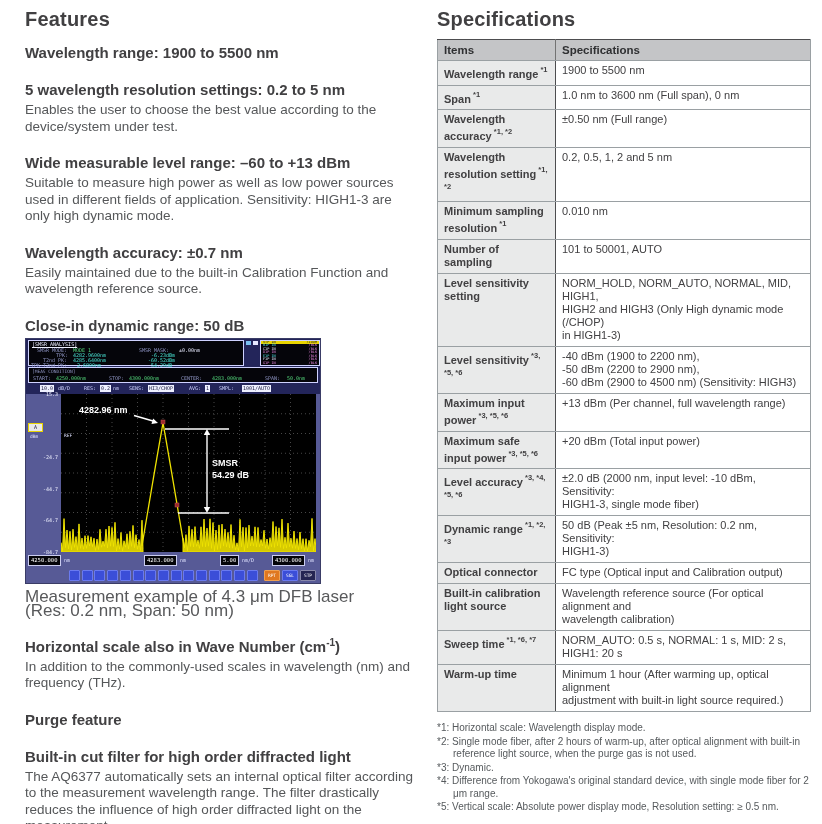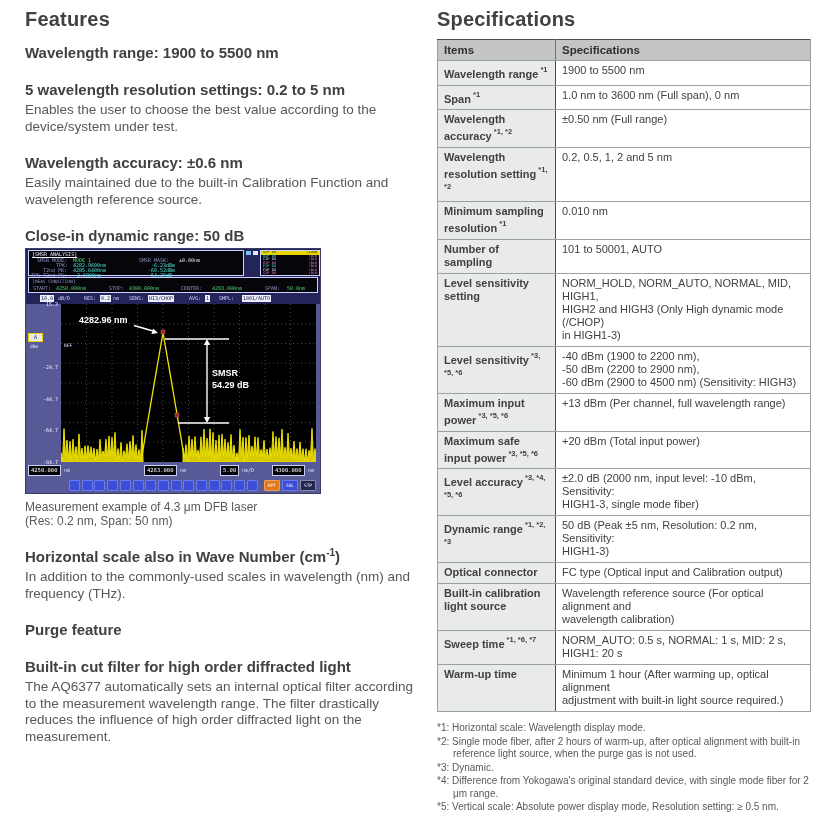--- a/index.html
+++ b/index.html
@@ -6,21 +6,21 @@
   body { background:#fff; }
   .page { position:relative; width:822px; height:824px; background:#ffffff;
           font-family:"Liberation Sans", sans-serif; color:#414042; overflow:hidden; }
   .col-left  { position:absolute; left:25px; top:8px;  width:392px; }
   .col-right { position:absolute; left:437px; top:8px; width:374px; }
   h1.sec { font-size:20px; font-weight:bold; color:#414042; margin-bottom:13px; letter-spacing:.2px; }
   .f-block { margin-bottom:19px; }
   .f-head { font-size:15px; font-weight:bold; color:#414042; margin-bottom:3px; line-height:18px; }
   .f-head sup { font-size:10px; font-weight:bold; }
   .f-body { font-size:13.5px; color:#555759; line-height:16.5px; }
-  .caption { font-size:12px; color:#58595b; line-height:14px; margin:6px 0 16px 0; }
+  .caption { font-size:17px; color:#58595b; line-height:14px; margin:6px 0 16px 0; }
 
   
   table.specs { width:100%; border-collapse:collapse; font-size:11px; margin-bottom:10px; }
   table.specs th { background:#c4c5c7; text-align:left; font-size:11.5px; font-weight:bold;
                    color:#2f3032; padding:4px 6px; border:1px solid #9aa0a3; border-top:1px solid #4d4d4f; }
   table.specs th.c1 { width:118px; border-right:1px solid #737373; }
   table.specs td { padding:3px 6px 4px 6px; border:1px solid #9aa0a3; vertical-align:top; line-height:13px; }
   table.specs td.label { background:#e9eaea; font-weight:bold; width:118px; border-right:1px solid #4d4d4f; }
   table.specs td.label sup { font-size:7.5px; position:relative; top:-1px; }
   table.specs td.value { background:#fff; white-space:pre-line; color:#414042; }
@@ -65,21 +65,25 @@
 
     <div>
         <div class="f-block">
           <div class="f-head">Wavelength range: 1900 to 5500 nm</div>
         </div>
         <div class="f-block">
           <div class="f-head">5 wavelength resolution settings: 0.2 to 5 nm</div>
           <div class="f-body">Enables the user to choose the best value according to the device/system under test.</div>
         </div>
         <div class="f-block">
-          <div class="f-head">Wavelength accuracy: ±0.6 nm</div>
+          <div class="f-head">Wide measurable level range: –60 to +13 dBm</div>
+          <div class="f-body">Suitable to measure high power as well as low power sources used in different fields of application. Sensitivity: HIGH1-3 are only high dynamic mode.</div>
+        </div>
+        <div class="f-block">
+          <div class="f-head">Wavelength accuracy: ±0.7 nm</div>
           <div class="f-body">Easily maintained due to the built-in Calibration Function and wavelength reference source.</div>
         </div>
         <div class="f-block" style="margin-bottom: 0px;">
           <div class="f-head">Close-in dynamic range: 50 dB</div>
         </div>
       </div>
 
     <div class="osa">
       <div class="osa-top"></div>
 

